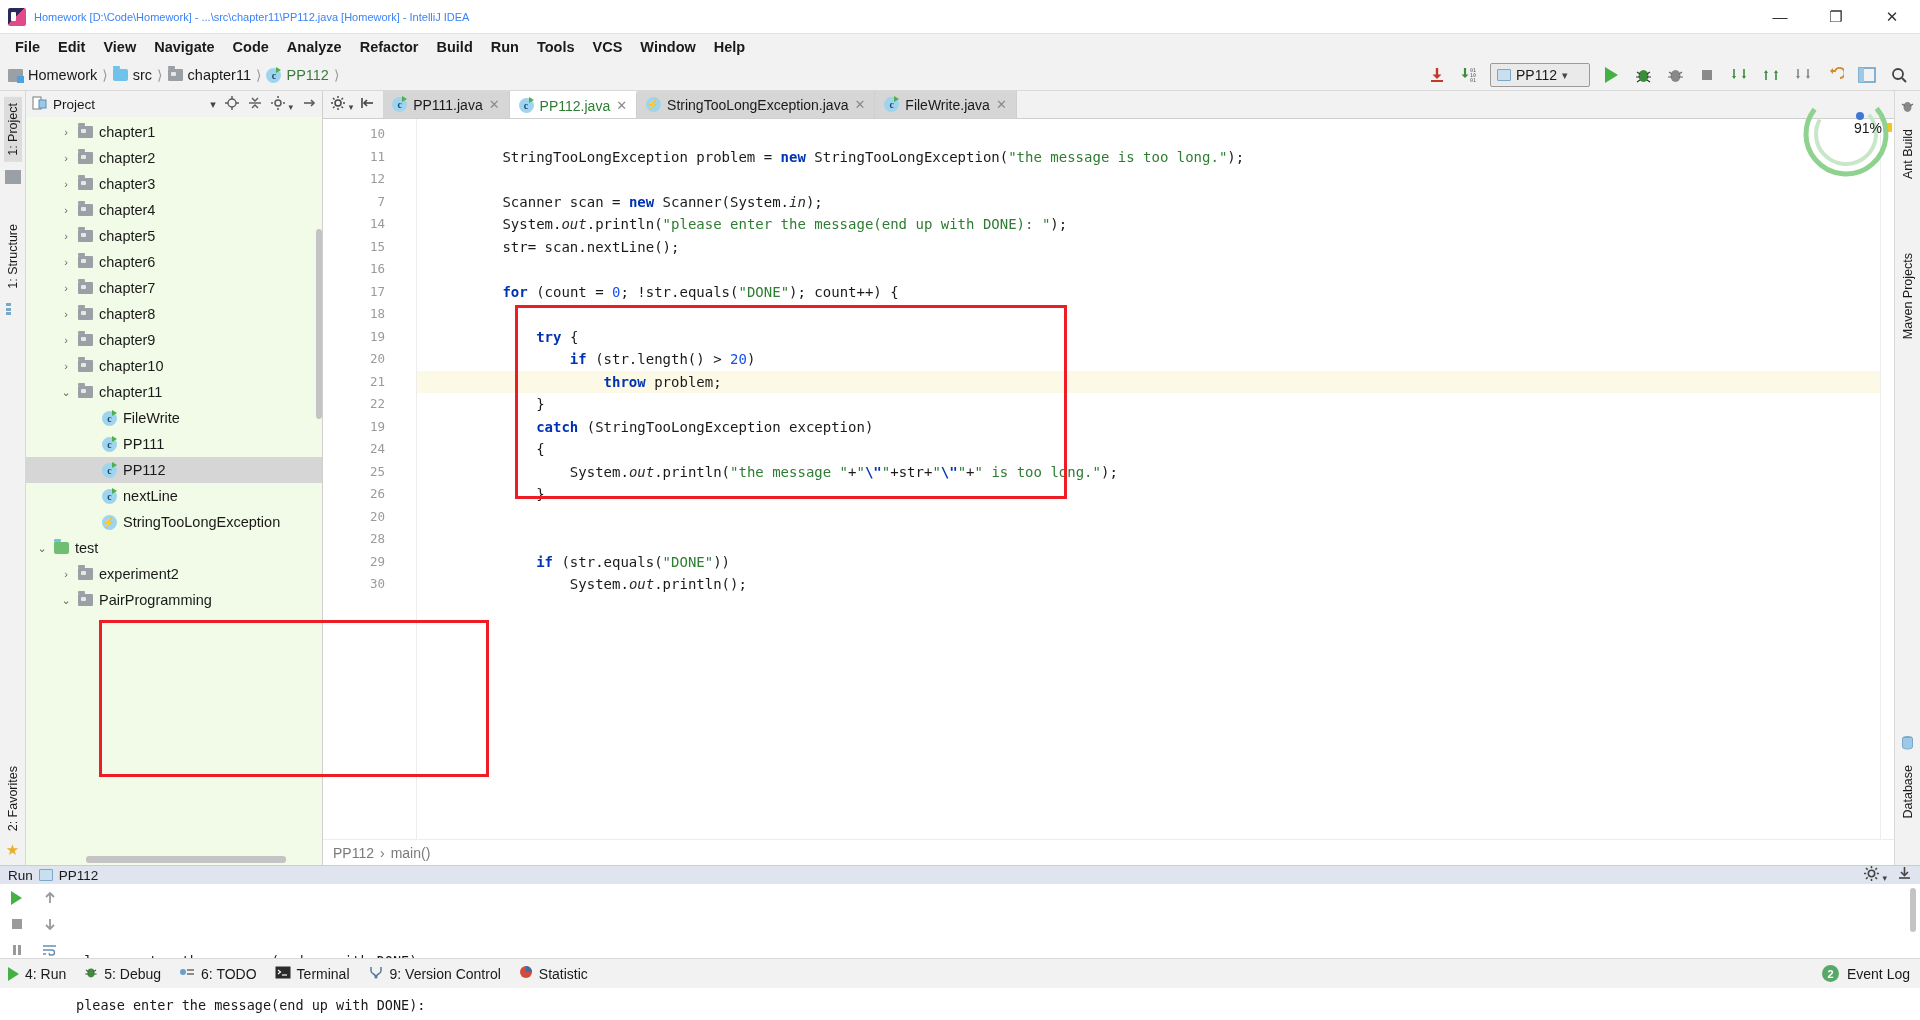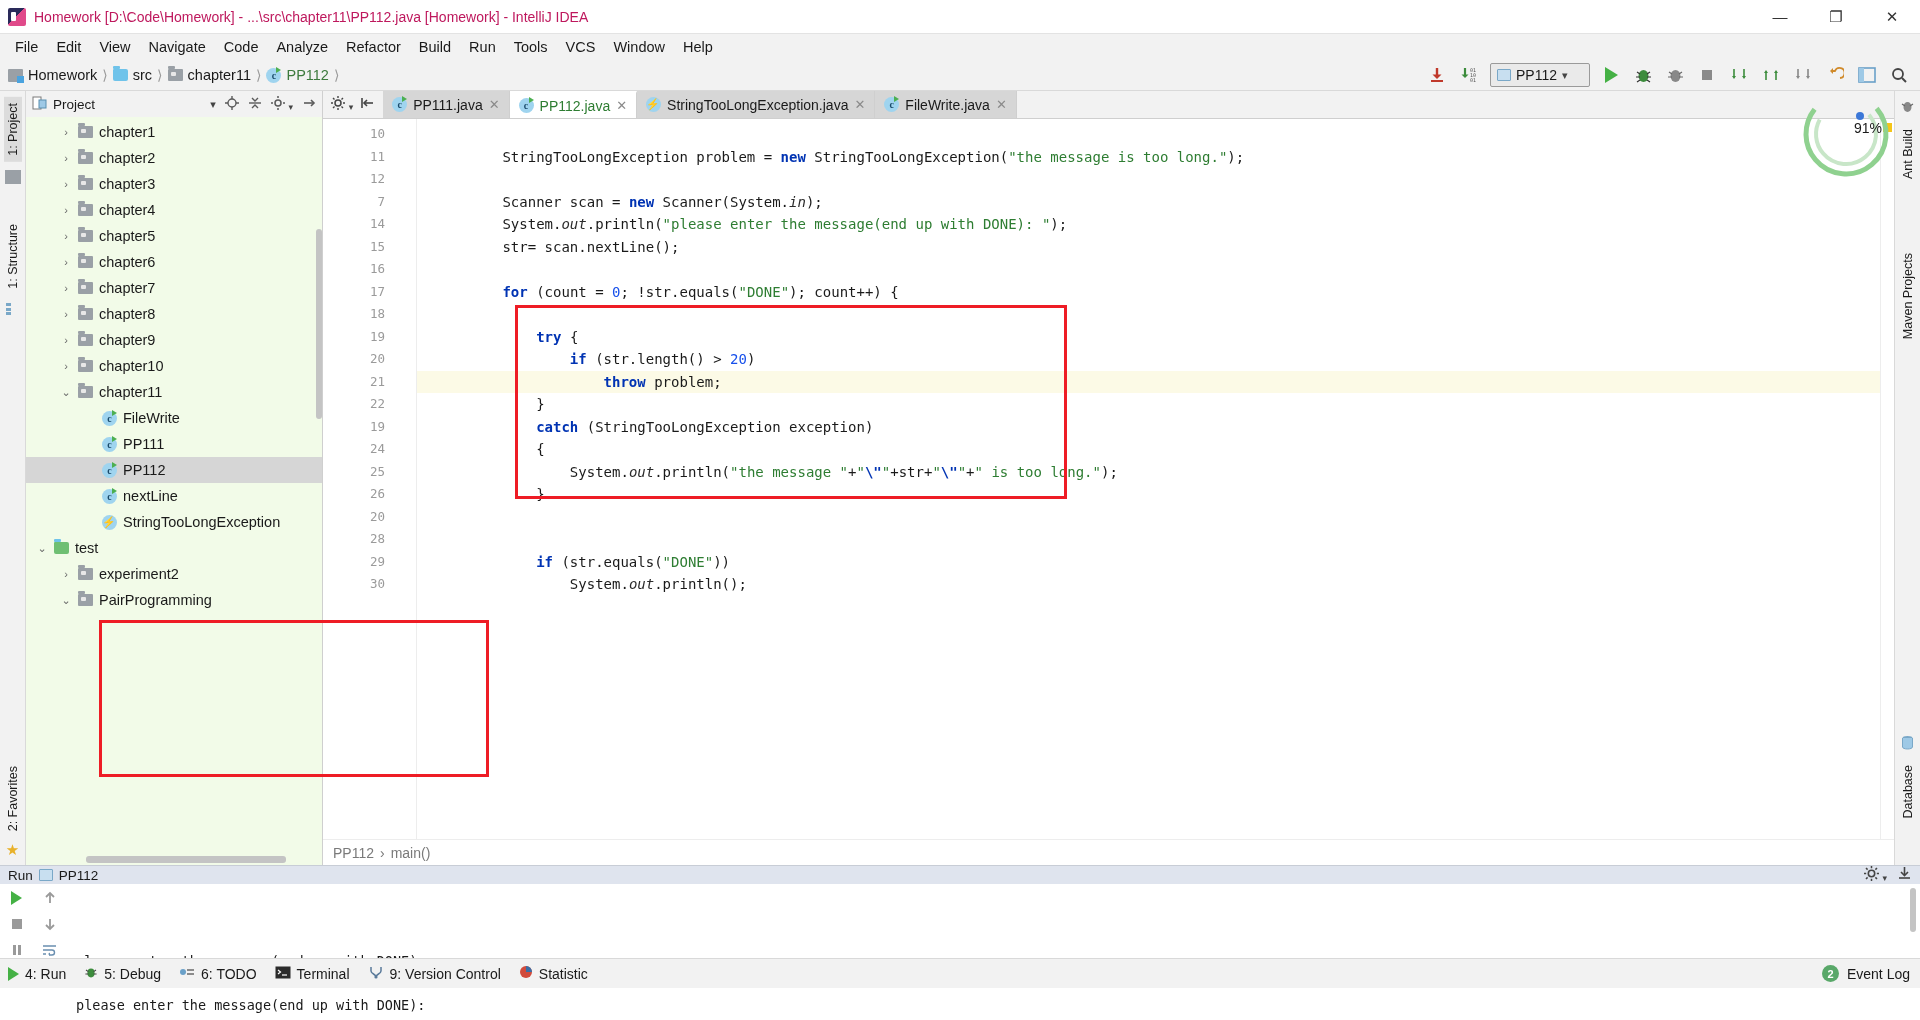--- a/index.html
+++ b/index.html
@@ -19,31 +19,32 @@
   }
   .titlebar-icon {
     width: 18px; height: 18px; margin: 0 8px 0 8px;
     background: linear-gradient(135deg,#2a2a5a 0%,#2a2a5a 45%,#e04a8a 45%,#e04a8a 100%);
     border-radius: 2px; position: relative; flex: none;
   }
   .titlebar-icon::after {
     content:""; position:absolute; left:3px; top:4px; width:5px; height:9px;
     background:#fff; border-radius:1px;
   }
-  .title-text { font-size: 14px; color: #be185d; white-space: nowrap; }
+  .title-text { font-size: 11px; color: #3b82f6; white-space: nowrap; }
   .win-btns { margin-left: auto; display: flex; height: 34px; }
   .win-btn {
     width: 56px; height: 34px; display: flex; align-items: center; justify-content: center;
     color: #333; font-size: 15px;
   }
 
   
   .menubar {
     height: 26px; display: flex; align-items: center; padding-left: 6px;
     background: #f2f2f2;
+    font-weight: bold;
   }
   .menu-item {
     padding: 2px 9px; font-size: 14.5px; color: #1a1a1a; white-space: nowrap;
   }
 
   
   .navbar {
     height: 31px; display: flex; align-items: center; padding-left: 8px;
     background: #f2f2f2; border-bottom: 1px solid #d9d9d9;
   }

